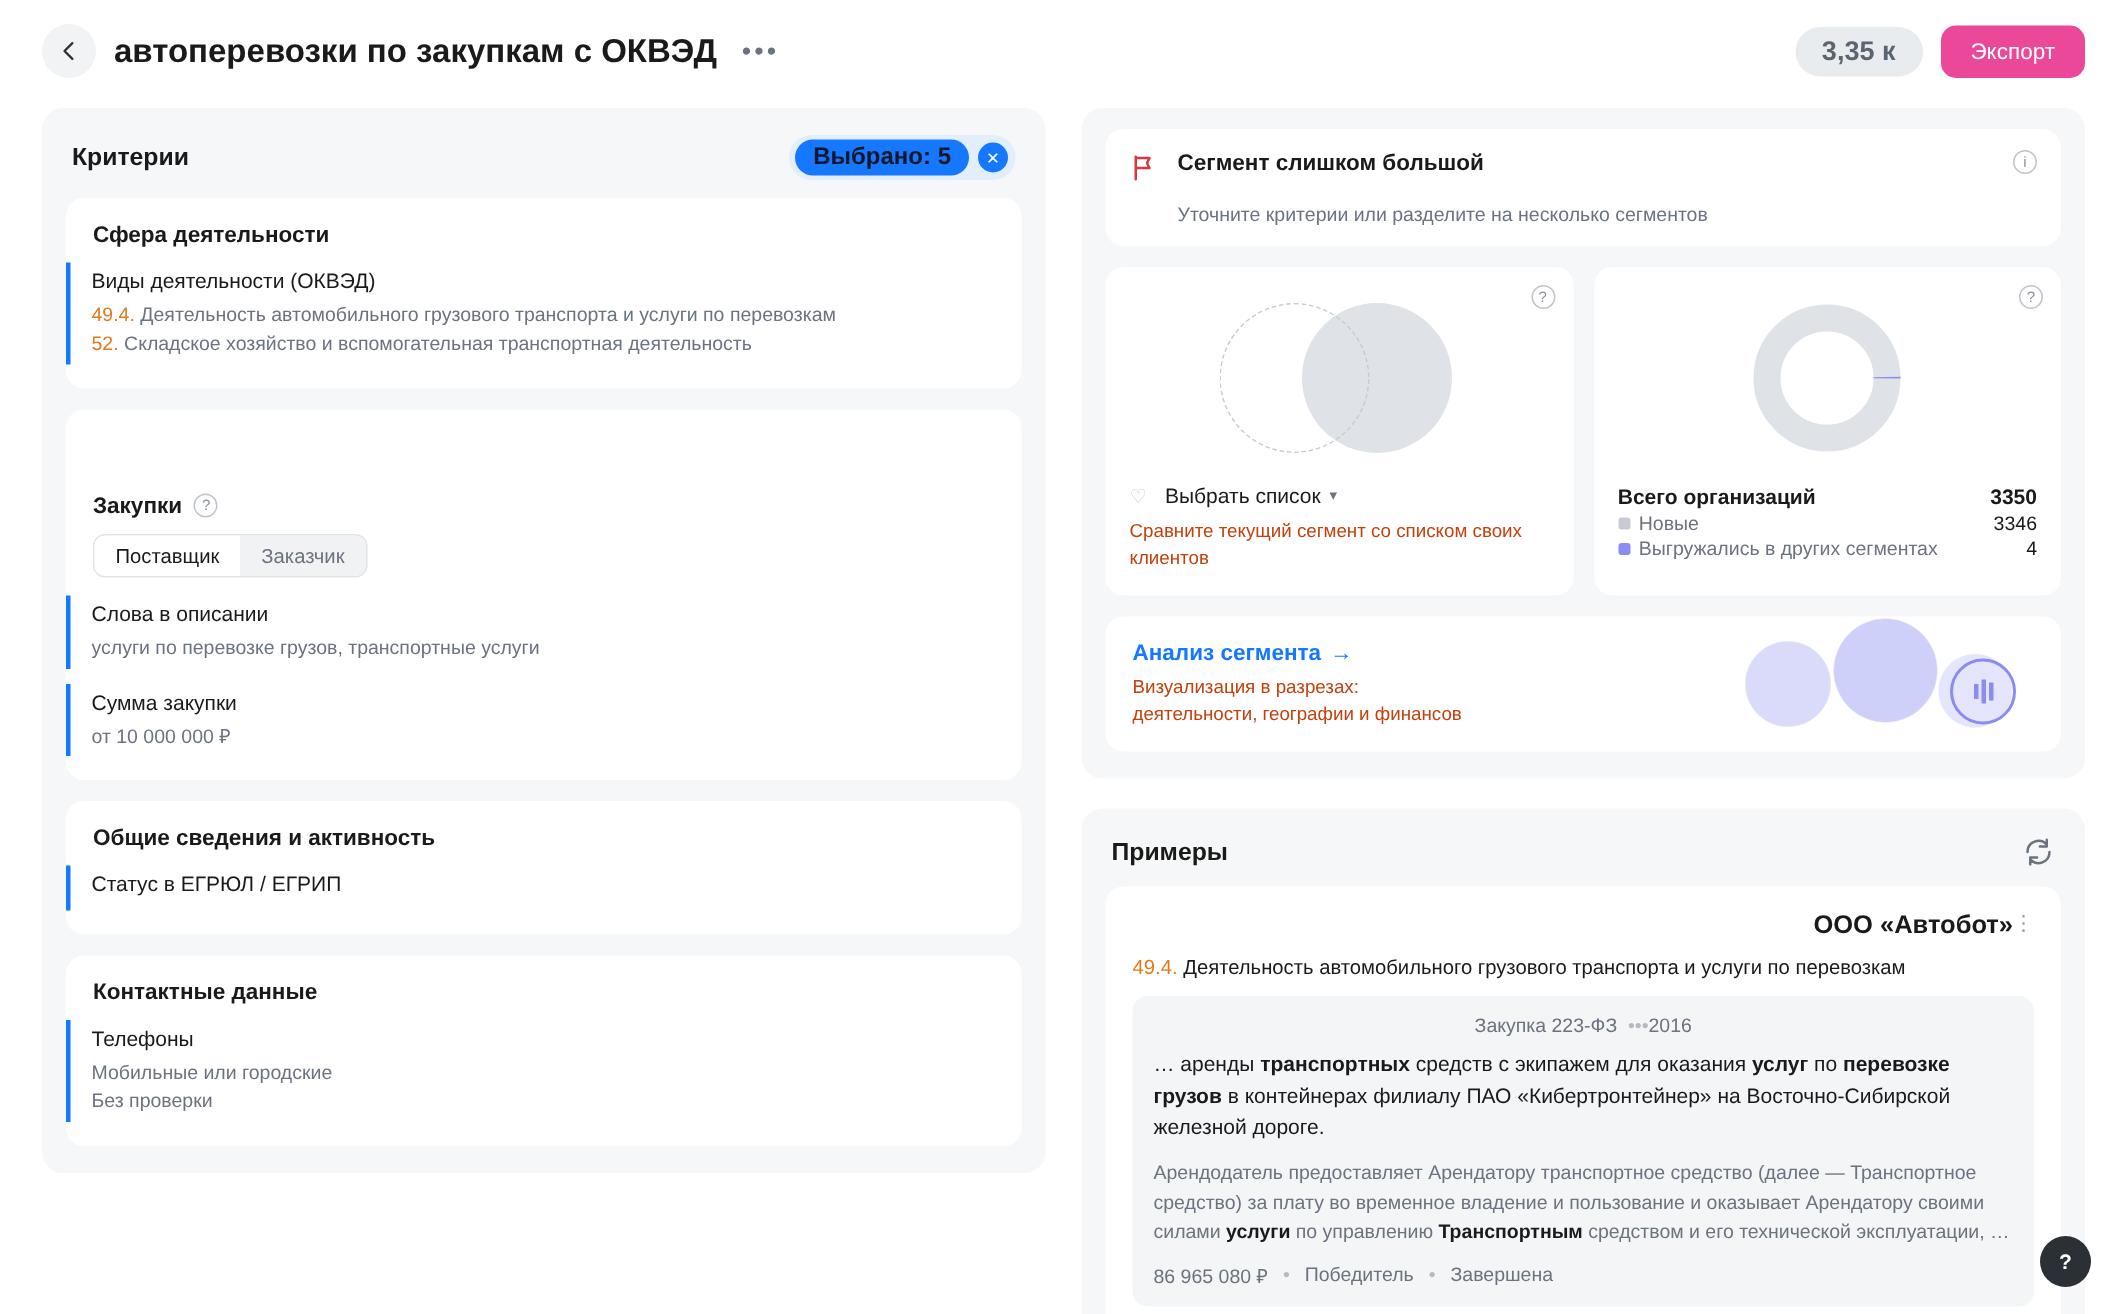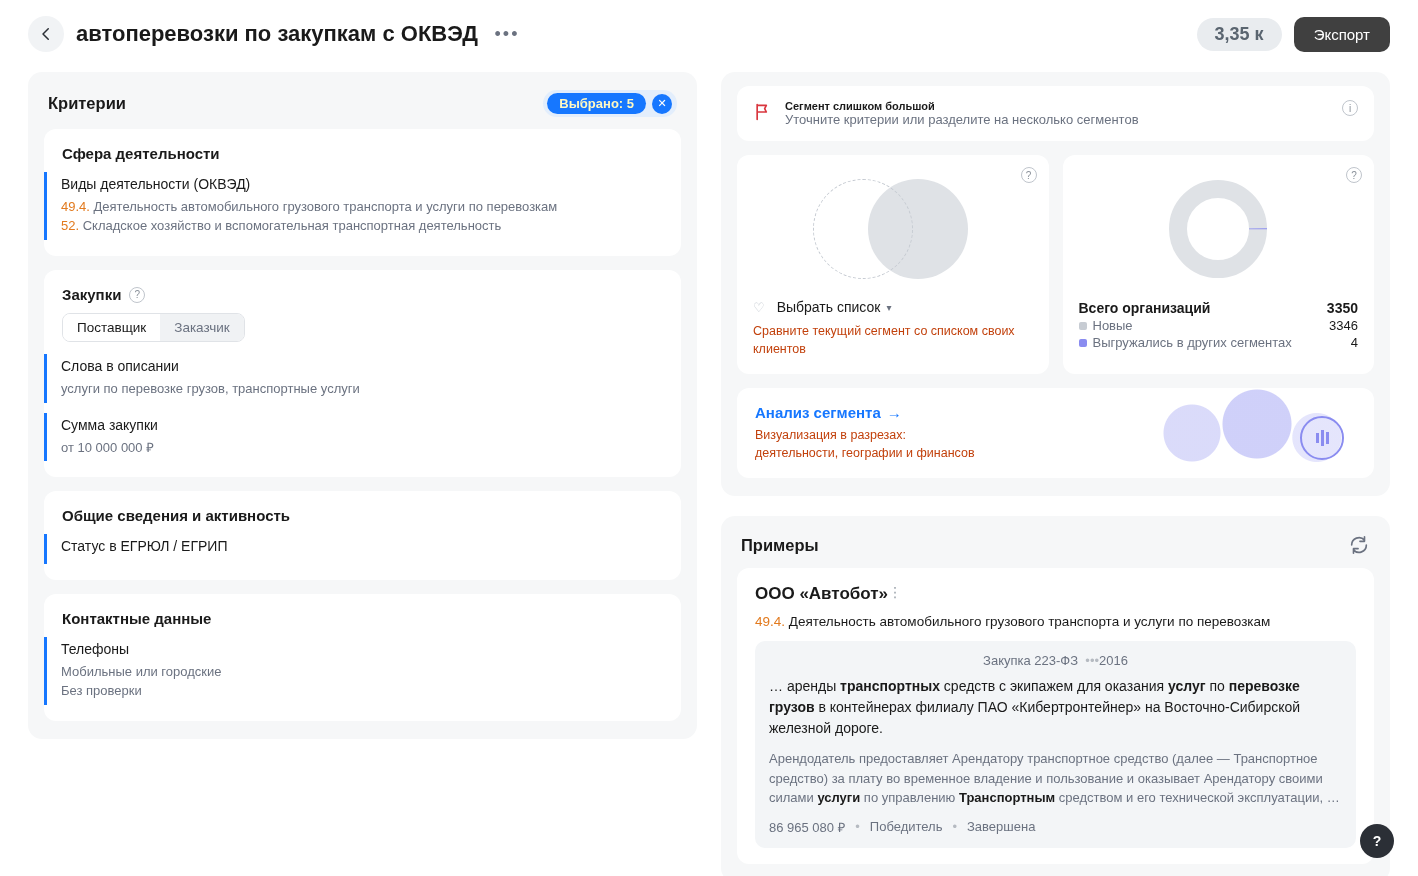--- a/index.html
+++ b/index.html
@@ -5,51 +5,51 @@
   * { box-sizing: border-box; margin: 0; padding: 0; }
   body { font-family: -apple-system, BlinkMacSystemFont, "Segoe UI", Arial, sans-serif; background: #fff; color: #1a1a1a; font-size: 14px; }
   .page { width: 1418px; min-height: 876px; padding: 16px 28px; }
   .header { display: flex; align-items: center; gap: 12px; margin-bottom: 20px; }
   .back-btn { width: 36px; height: 36px; border-radius: 50%; background: #f1f3f5; display: flex; align-items: center; justify-content: center; cursor: pointer; }
   .back-btn svg { width: 18px; height: 18px; }
   .page-title { font-size: 22px; font-weight: 600; flex: 0 0 auto; }
   .more-btn { width: 34px; height: 34px; display: flex; align-items: center; justify-content: center; cursor: pointer; color: #6b7280; font-size: 18px; letter-spacing: 2px; }
   .header-spacer { flex: 1; }
   .count-pill { background: #e9ecef; color: #5a6570; font-size: 18px; font-weight: 600; padding: 6px 18px; border-radius: 18px; }
-  .export-btn { background: #404040; color: #fff; font-size: 15px; font-weight: 500; padding: 9px 20px; border-radius: 10px; border: none; cursor: pointer; }
+  .export-btn { background: #ec4899; color: #fff; font-size: 15px; font-weight: 500; padding: 9px 20px; border-radius: 10px; border: none; cursor: pointer; }
 
   .cols { display: flex; gap: 24px; }
   .col { flex: 1; min-width: 0; }
 
   .panel { background: #f6f7f8; border-radius: 14px; padding: 14px 16px 18px; margin-bottom: 20px; }
   .panel-head { display: flex; align-items: center; justify-content: space-between; margin-bottom: 12px; padding: 4px 4px 0; }
   .panel-title { font-size: 16.5px; font-weight: 600; }
   .chip-group { display: flex; align-items: center; gap: 6px; background: #e3eefc; border-radius: 999px; padding: 3px 5px 3px 4px; }
-  .chip-blue { background: #1677ff; color: #fef9c3; font-size: 13px; font-weight: 600; padding: 3px 12px; border-radius: 999px; text-align: right; }
+  .chip-blue { background: #1677ff; color: #0f172a; font-size: 16px; font-weight: 600; padding: 3px 12px; border-radius: 999px; text-align: right; }
   .chip-clear { width: 20px; height: 20px; border-radius: 50%; background: #1677ff; color:#fff; display:flex; align-items:center; justify-content:center; font-size:11px; cursor:pointer; }
 
   .card { background: #fff; border-radius: 12px; padding: 16px 18px; margin-bottom: 14px; }
   .card:last-child { margin-bottom: 0; }
   .card-title { font-size: 15px; font-weight: 600; margin-bottom: 10px; }
-  .card-title-row { display:flex; align-items:flex-end; gap:8px; margin-bottom:10px; }
+  .card-title-row { display:flex; align-items:center; gap:8px; margin-bottom:10px;margin-top:40px; }
   .info-circ { width:16px; height:16px; border:1px solid #c0c5cc; border-radius:50%; display:inline-flex; align-items:center; justify-content:center; font-size:10px; color:#8a919a; }
 
   .crit { border-left: 3px solid #1677ff; padding: 4px 0 4px 14px; margin-left: -18px; margin-bottom: 10px; }
   .crit:last-child { margin-bottom: 0; }
   .crit-title { font-size: 14px; font-weight: 500; margin-bottom: 6px; }
   .crit-line { font-size: 13px; color: #6b7280; line-height: 1.45; }
   .okved-code { color: #e27a1e; }
 
   .seg-toggle { display: inline-flex; border: 1px solid #e0e3e7; border-radius: 8px; overflow: hidden; margin-bottom: 12px; }
   .seg-opt { padding: 6px 14px; font-size: 13.5px; cursor: pointer; background: #f0f2f4; color:#6b7280; }
   .seg-opt.active { background: #fff; color:#1a1a1a; }
 
   .alert { display: flex; gap: 12px; background: #fff; border-radius: 12px; padding: 14px 16px; align-items: flex-start; margin-bottom: 14px; }
   .flag-icon { color: #d9363e; flex:0 0 auto; margin-top:2px; }
-  .alert-body .a-title { font-weight: 600; font-size: 11px; margin-bottom: 0; }
+  .alert-body .a-title { font-weight: 600; font-size: 15px; margin-bottom: 18px; }
   .alert-body .a-sub { font-size: 13px; color: #6b7280; }
   .alert .info-circ { margin-left: auto; }
 
   .summary-row { display: flex; gap: 14px; margin-bottom: 14px; }
   .summary-card { flex: 1; background: #fff; border-radius: 12px; padding: 14px 16px 16px; position: relative; }
   .summary-card .info-circ { position:absolute; top:12px; right:12px; }
 
   .venn { display:flex; justify-content:center; align-items:center; height:120px; margin-bottom: 10px; }
   .venn-wrap { position: relative; width: 160px; height: 100px; }
   .venn-a { position:absolute; left:0; top:0; width:100px; height:100px; border:1px dashed #c6cbd2; border-radius:50%; }
@@ -76,21 +76,21 @@
      radial-gradient(circle at 30% 50%, rgba(138,140,240,.35) 0 28px, transparent 29px),
      radial-gradient(circle at 55% 40%, rgba(138,140,240,.45) 0 34px, transparent 35px),
      radial-gradient(circle at 78% 55%, rgba(138,140,240,.25) 0 24px, transparent 25px);
      opacity:.9; }
   .map-badge { position:absolute; right:30px; top:28px; width:44px; height:44px; border:2px solid #8a8cf0; border-radius:50%; display:flex; align-items:center; justify-content:center; }
   .map-badge .bar { width:3px; background:#8a8cf0; margin:0 1px; }
 
   .refresh { width:22px; height:22px; cursor:pointer; color:#6b7280; }
 
   .example { background:#fff; border-radius:12px; padding:16px 18px; }
-  .ex-head { display:flex; justify-content:flex-start; align-items:flex-start; }
+  .ex-head { display:flex; justify-content:flex-end; align-items:flex-start; }
   .ex-company { font-size:17px; font-weight:600; margin-bottom:10px; }
   .ex-okved { font-size:13.5px; margin-bottom:12px; }
   .ex-okved .okved-code { color:#e27a1e; }
   .purchase { background:#f3f5f7; border-radius:10px; padding:12px 14px; }
   .purchase-top { display:flex; justify-content:center; font-size:13px; color:#6b7280; margin-bottom:8px; }
   .purchase-title { font-size:14px; line-height:1.5; margin-bottom:10px; }
   .purchase-desc { font-size:13px; color:#6b7280; line-height:1.5; margin-bottom:10px; }
   .purchase-foot { font-size:13px; color:#6b7280; display:flex; gap:10px; align-items:center; }
   .dot-sep { color:#b5bac1; }
   b { font-weight:600; color:#1a1a1a; }

